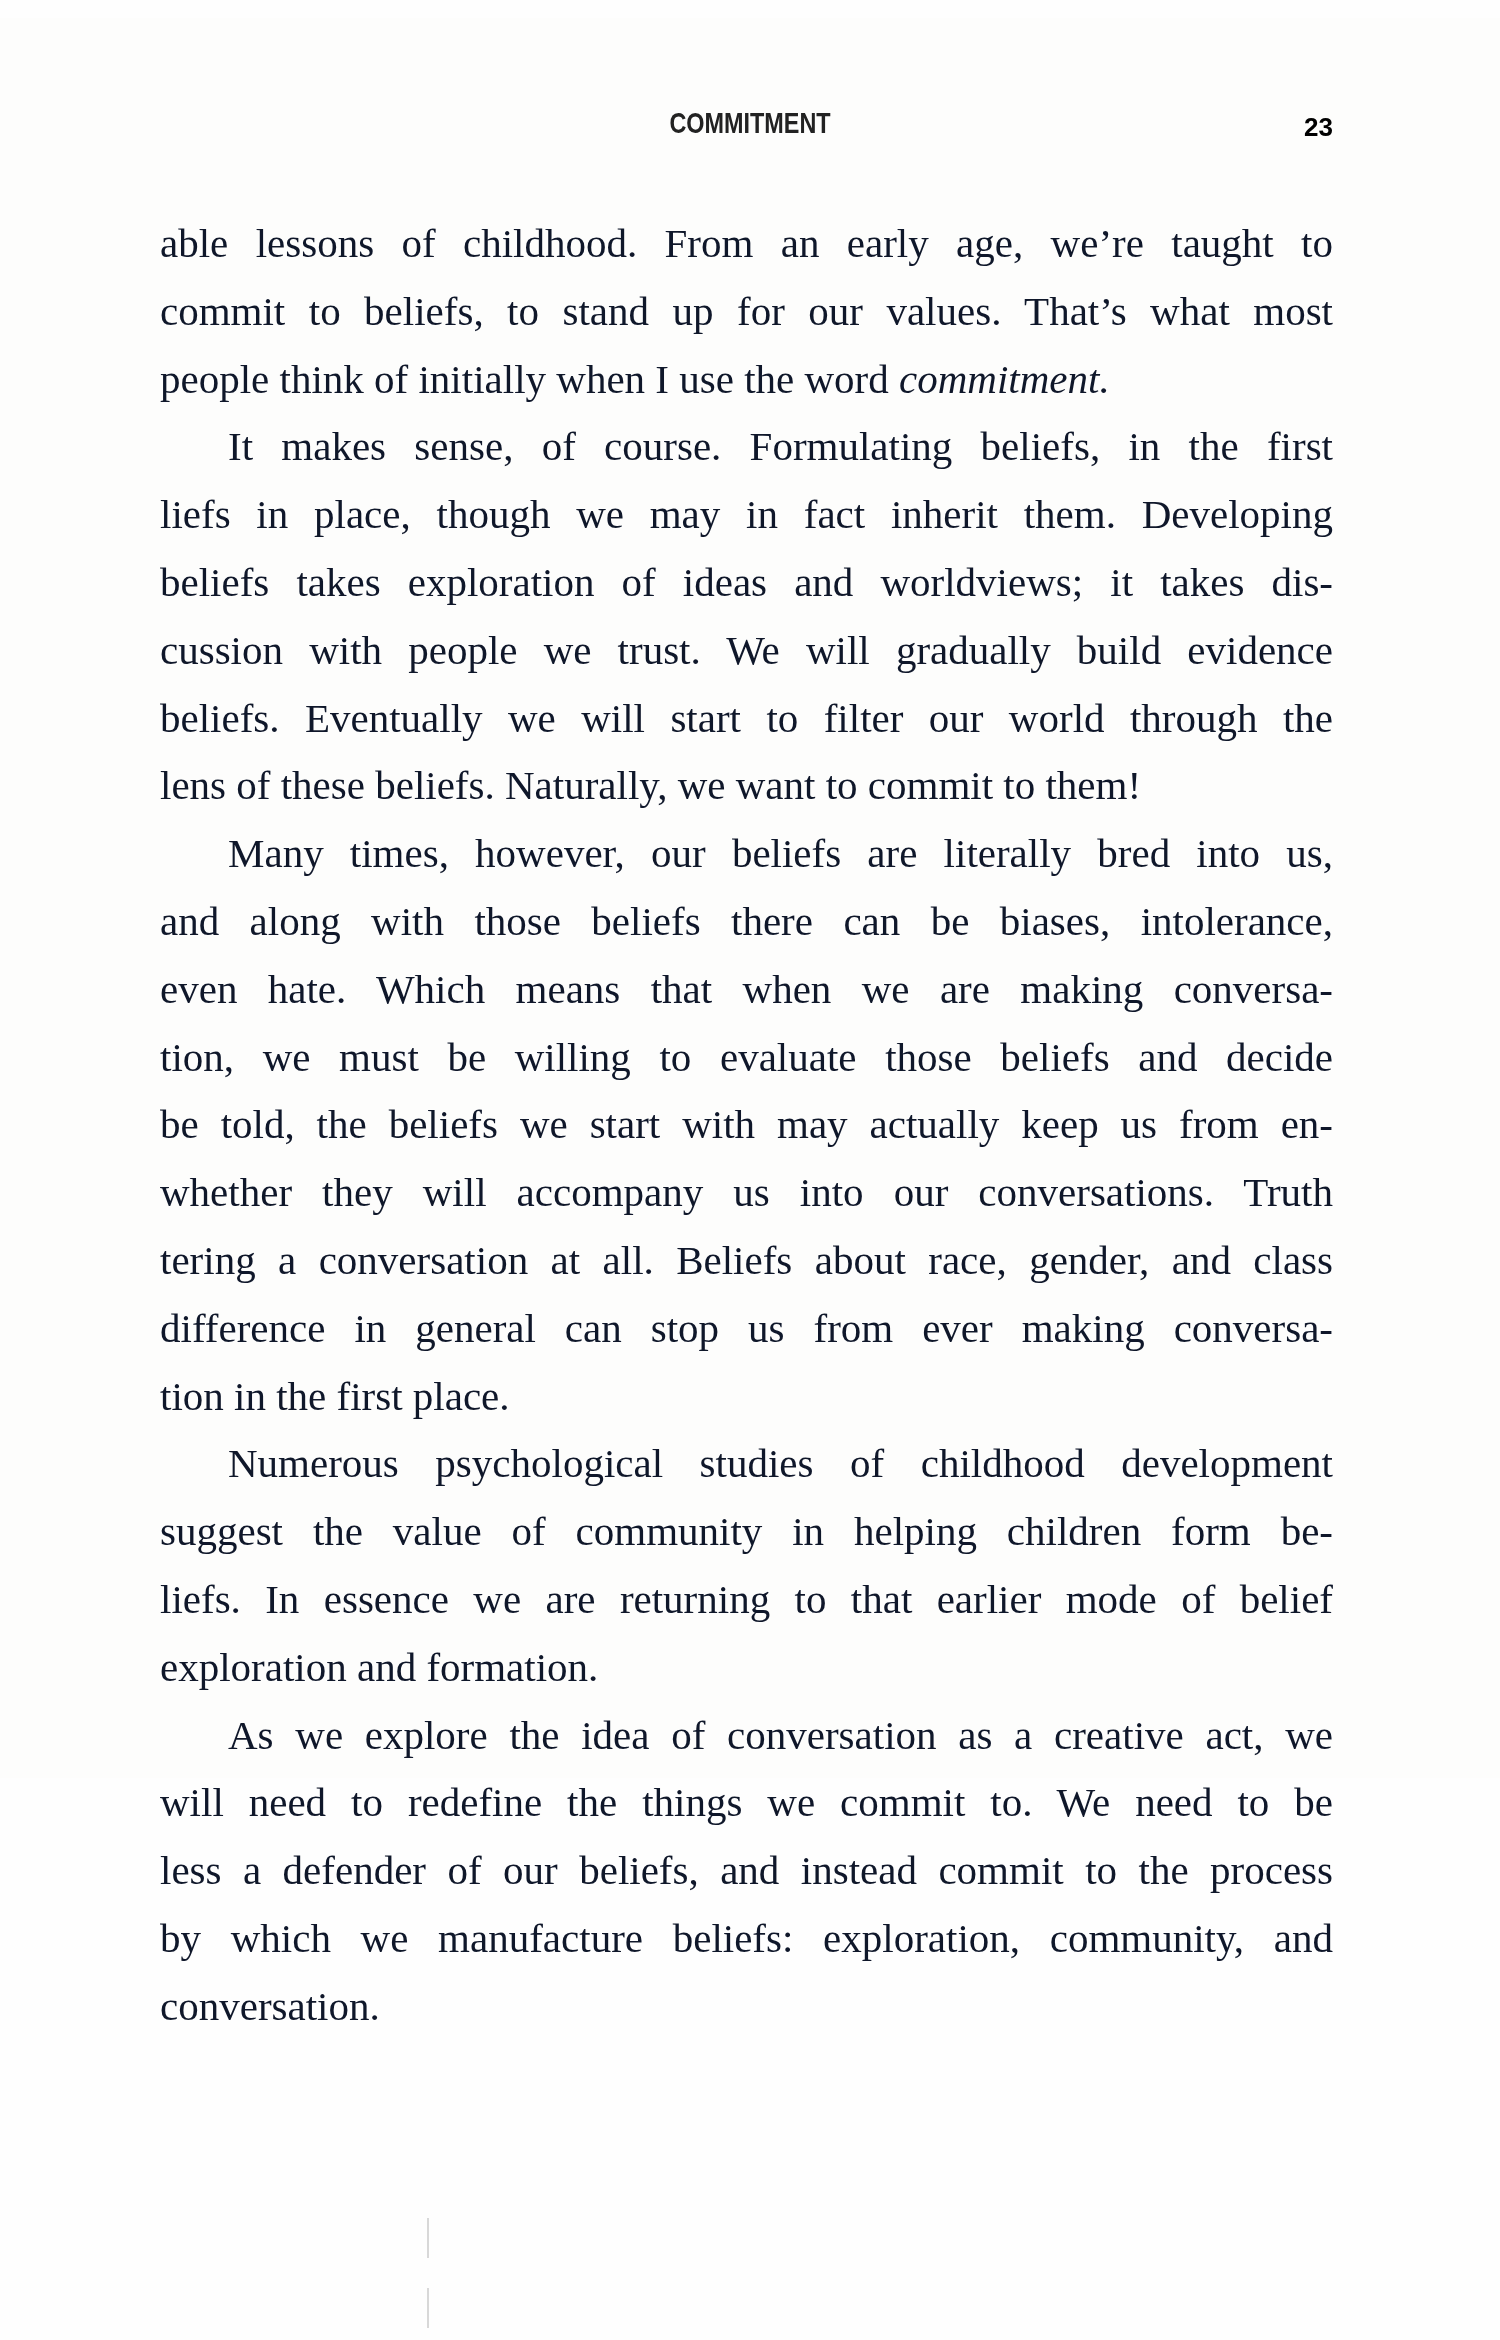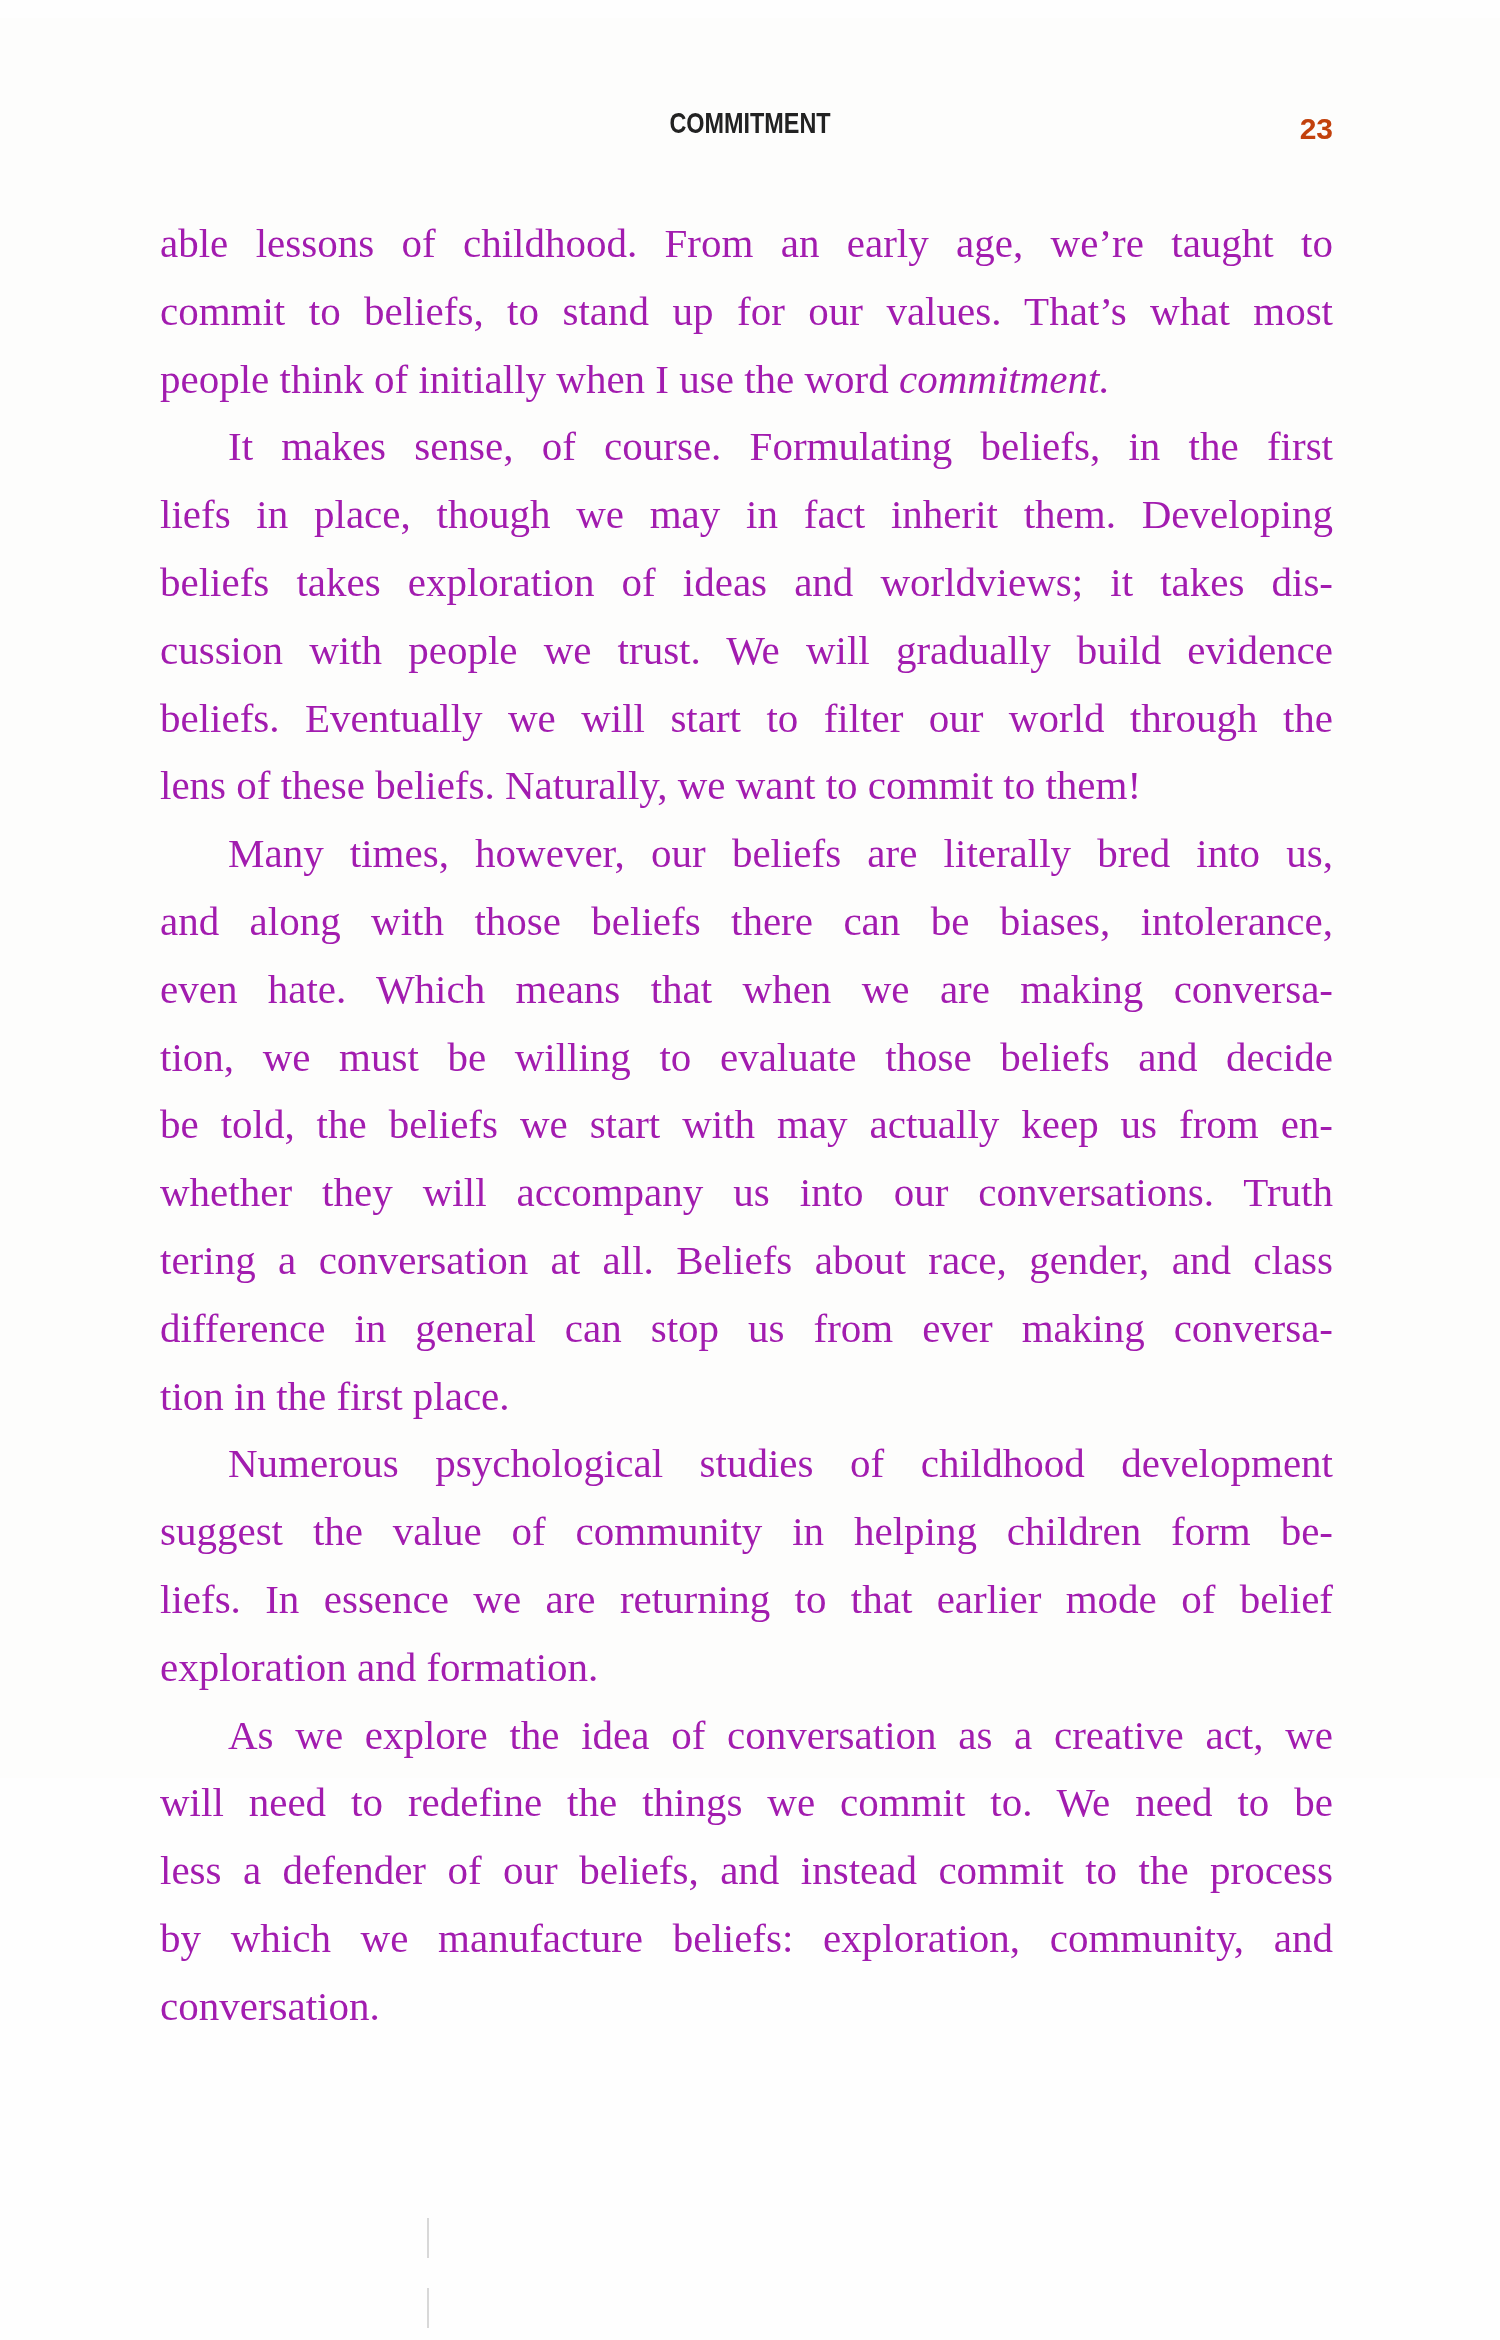--- a/index.html
+++ b/index.html
@@ -10,25 +10,25 @@
     }
     .chapter-title {
       position: absolute; left: 0; width: 1500px; text-align: center; top: 0;
       font-family: "Liberation Sans", sans-serif; font-weight: bold;
       font-size: 30px; letter-spacing: 0px; color: #222;
       transform: scaleX(0.78); transform-origin: 750px 0;
     }
     .page-number {
       position: absolute; right: 167px; top: 6px;
       font-family: "Liberation Sans", sans-serif; font-weight: bold;
-      font-size: 30px; color: #c2410c;
+      font-size: 26px; color: #000000;
     }
     .body-text {
       position: absolute; left: 160px; top: 192px; width: 1173px;
-      font-family: "Liberation Serif", serif; font-size: 41px; color: #a21caf;
+      font-family: "Liberation Serif", serif; font-size: 41px; color: #0f172a;
       line-height: 67.8px;
     }
     .line { display: block; height: 67.8px; white-space: nowrap; text-align: justify; text-align-last: justify; }
     .line.last { text-align-last: left; }
     .line.indent { padding-left: 68px; }
     em { font-style: italic; }
     .scan-mark { position: absolute; background: #d8d8d8; width: 2px; }
   </style>
 </head>
 <body>

